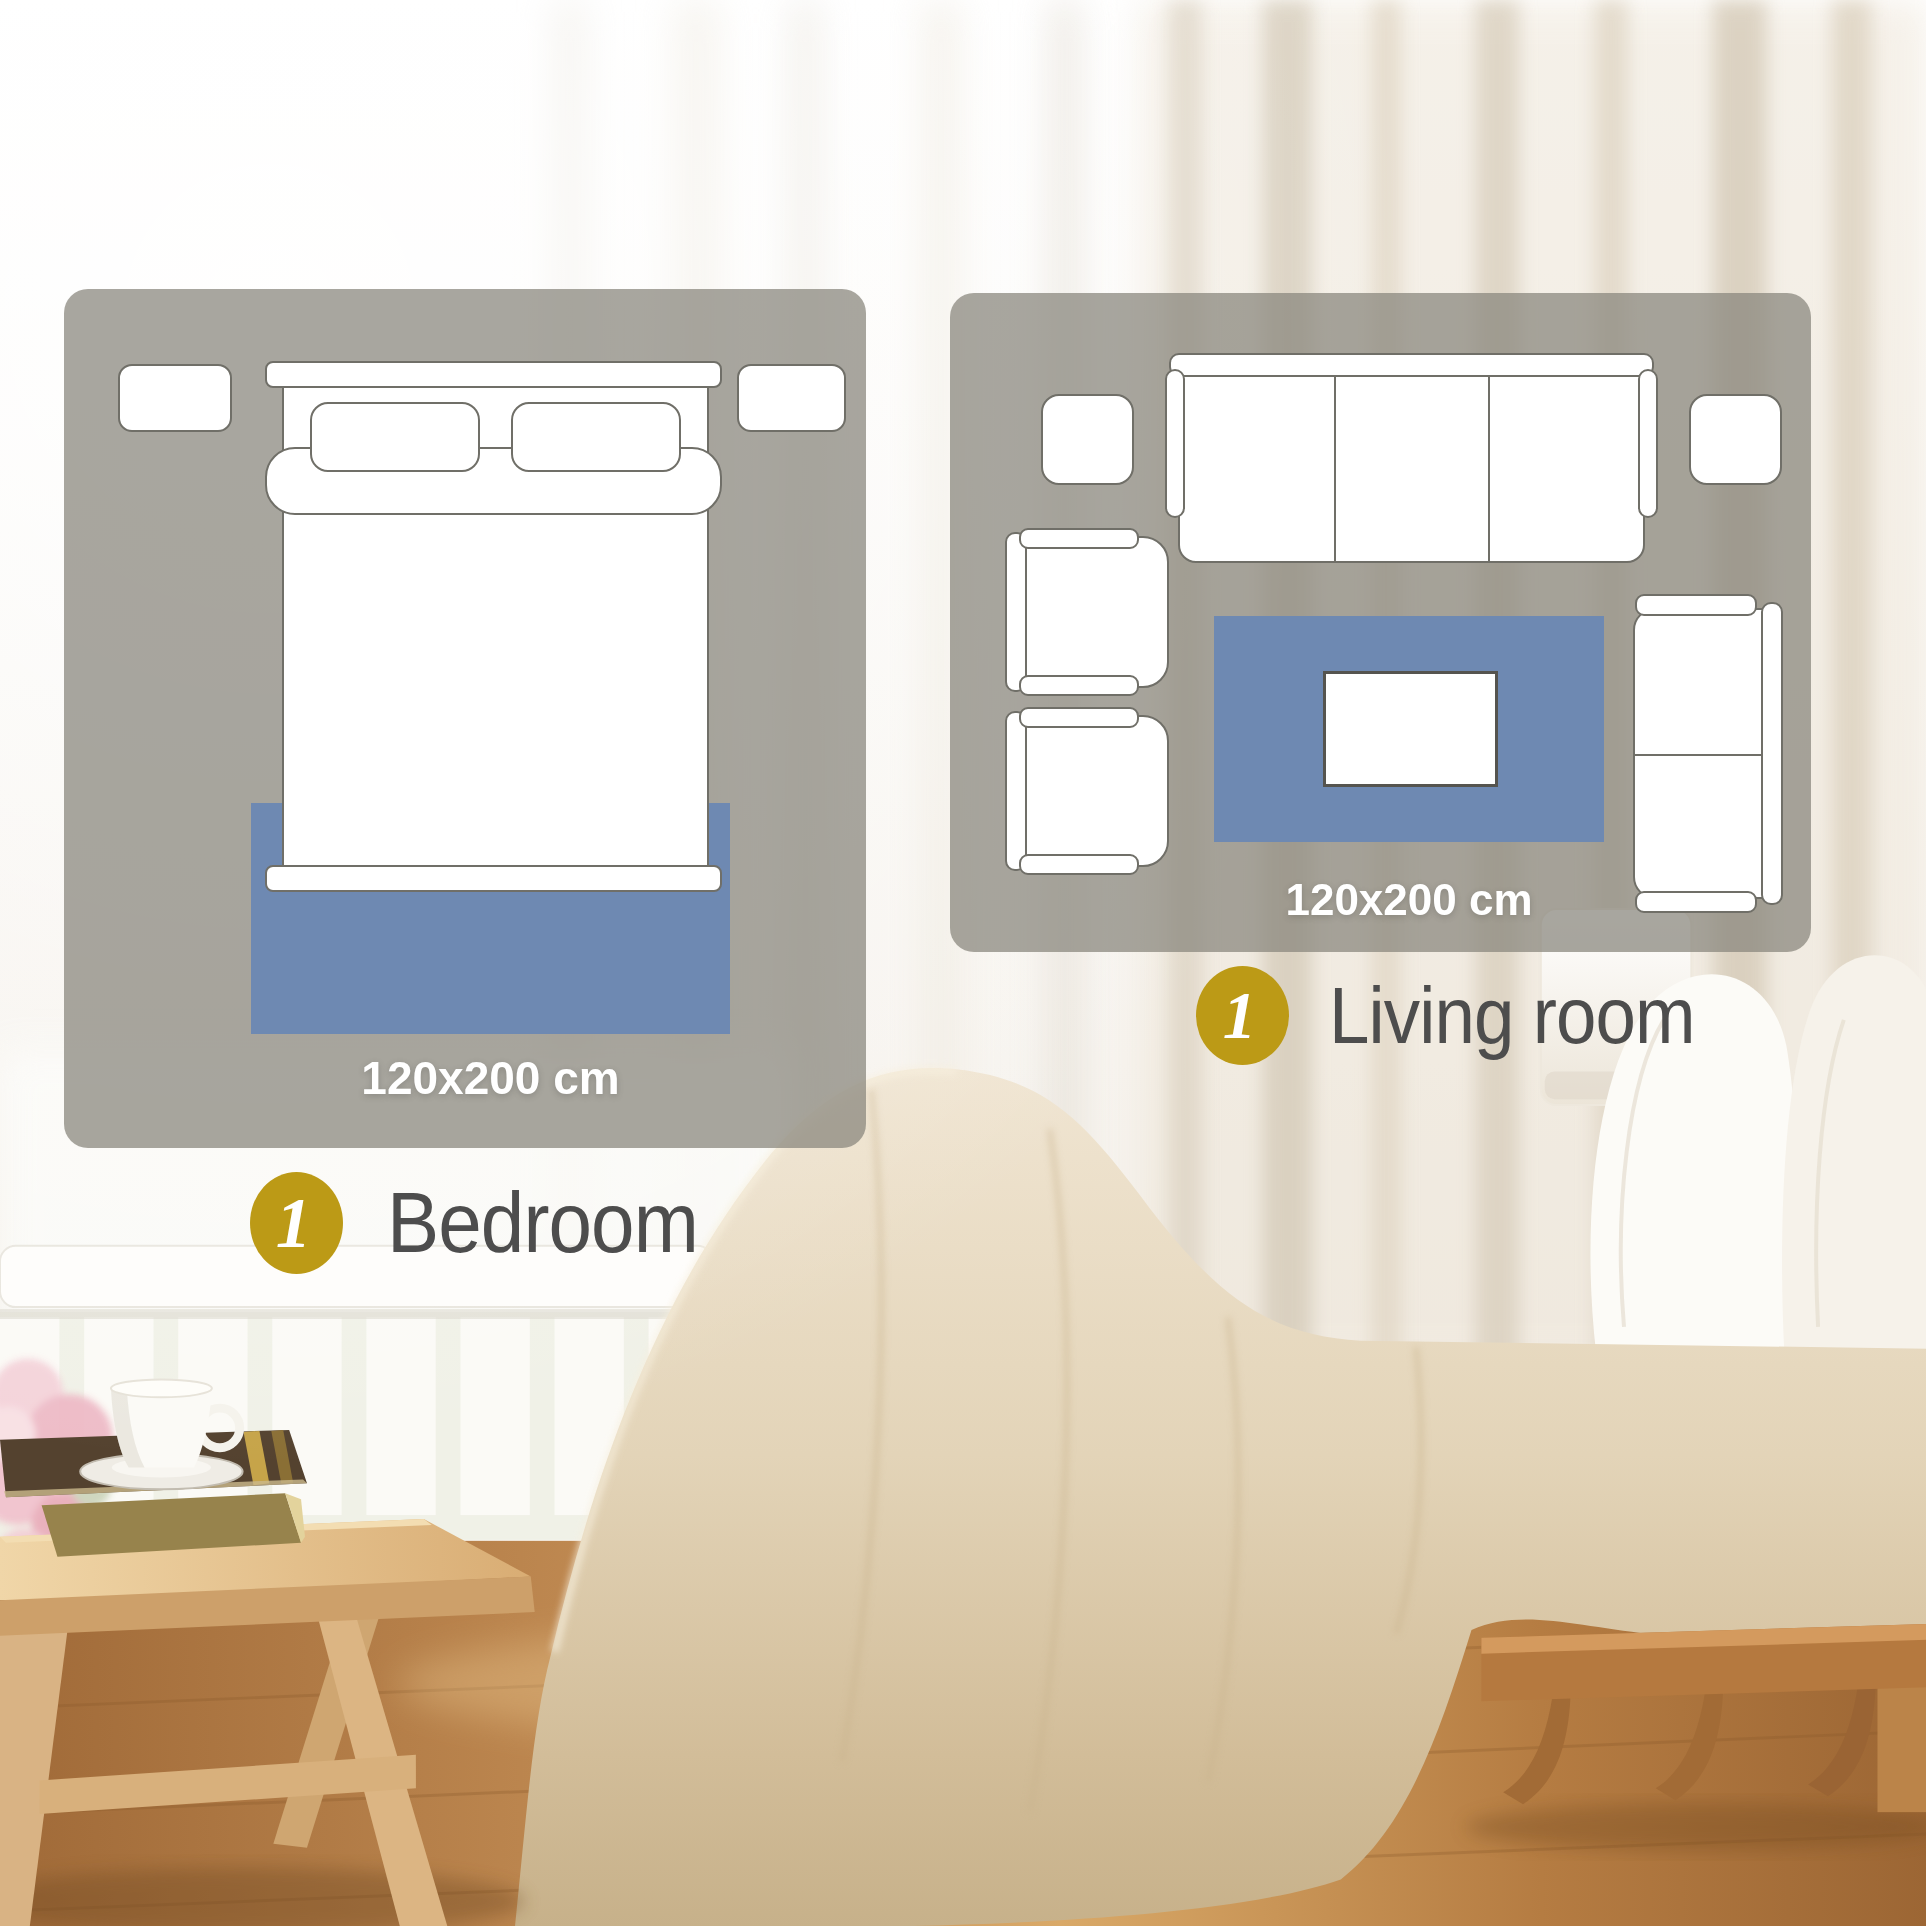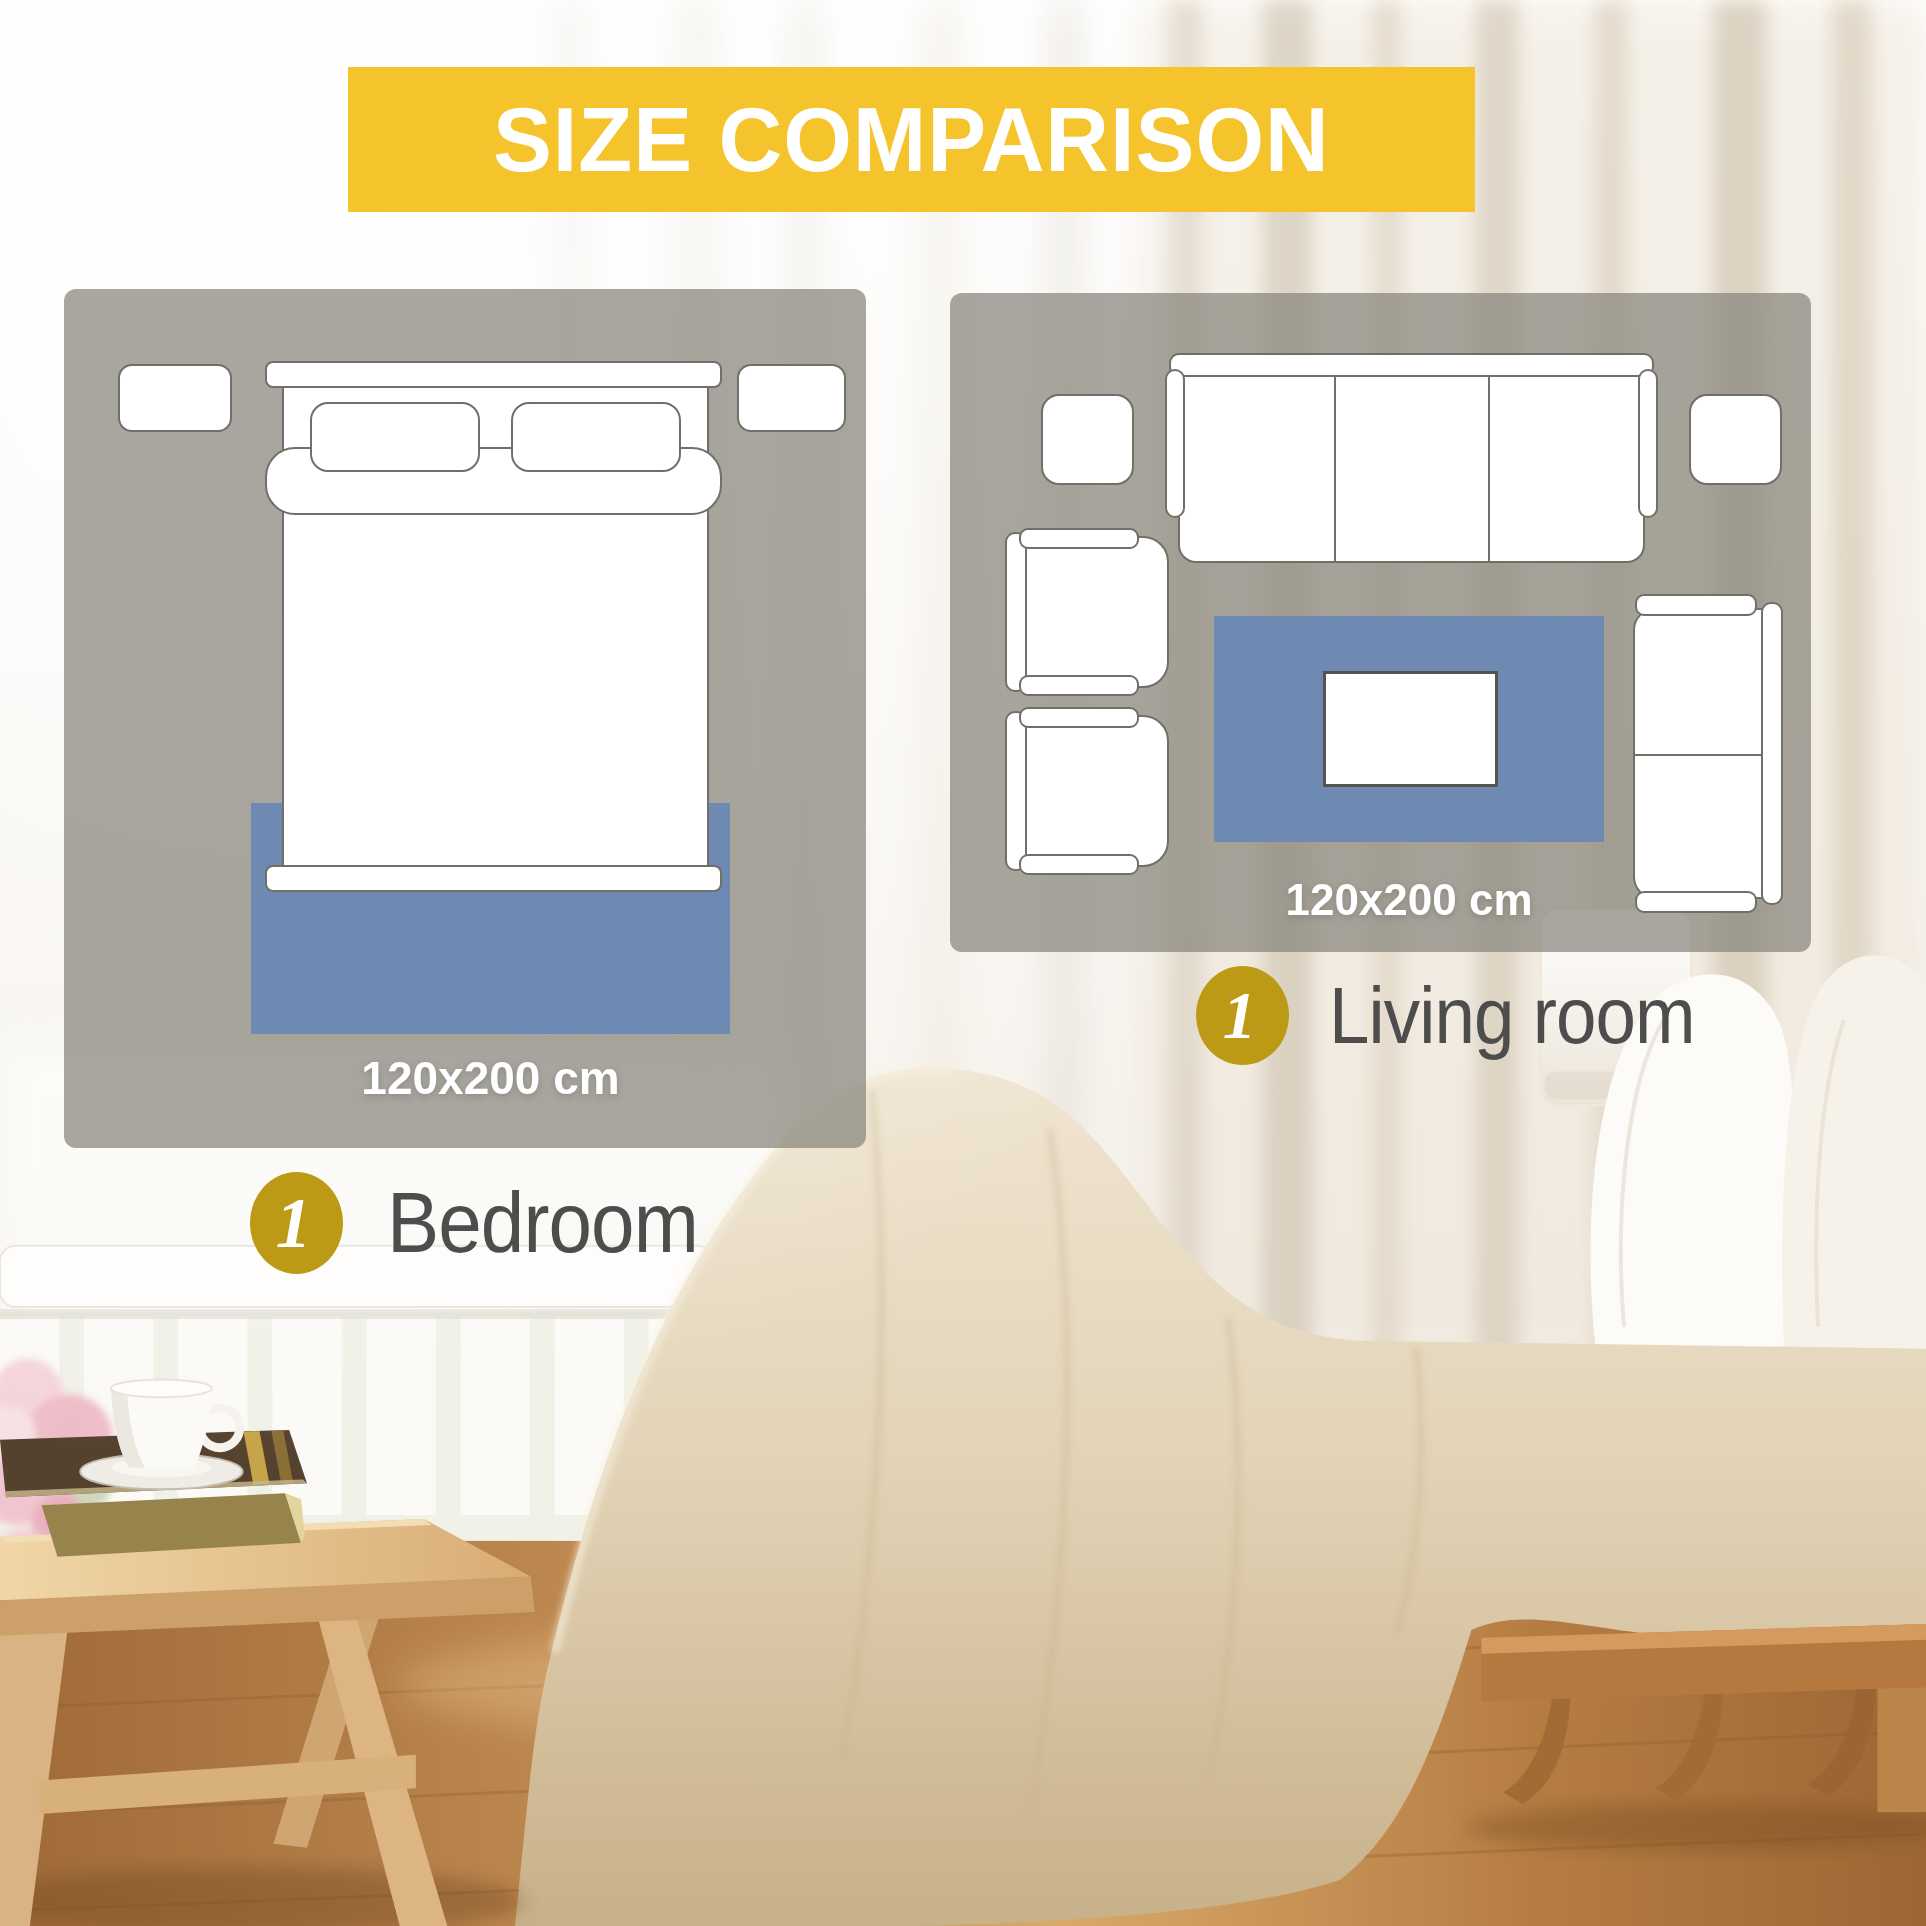--- a/index.html
+++ b/index.html
@@ -18,21 +18,21 @@
     display:flex;align-items:center;justify-content:center;
   }
   .banner .title{
     color:#fff;font-size:91px;font-weight:700;letter-spacing:1px;
     transform:scaleX(.97);white-space:nowrap;
   }
 
   
   .panel{
     position:absolute;background:rgba(138,135,126,0.74);
-    border-radius:12px;
+    border-radius:24px;
   }
   .panel-bedroom{left:64px;top:289px;width:802px;height:859px;}
   .panel-living{left:950px;top:293px;width:861px;height:659px;}
 
   .glyph{position:absolute;background:#fff;border:2px solid var(--c-outline,#706F68);box-sizing:border-box;}
   .rug{position:absolute;background:var(--c-rug,#6E89B2);}
   .size-label{
     position:absolute;color:#fff;font-weight:700;text-align:center;
     text-shadow:0 2px 6px rgba(60,60,55,.25);white-space:nowrap;
   }
@@ -282,23 +282,20 @@
       <ellipse cx="163" cy="1482" rx="50" ry="10" fill="#f8f6f1"></ellipse>
       <circle cx="222" cy="1442" r="20" fill="none" stroke="#f5f3ec" stroke-width="9"></circle>
       <path d="M 112 1402 L 214 1402 C 212 1438 204 1466 196 1482 L 130 1482 C 120 1466 114 1438 112 1402 Z" fill="#fbfaf6"></path>
       <path d="M 112 1402 C 114 1438 120 1466 130 1482 L 146 1482 C 136 1464 130 1436 128 1402 Z" fill="#d8d2c6" opacity="0.45"></path>
       <ellipse cx="163" cy="1402" rx="51" ry="9" fill="#fefdf9" stroke="#e6e2d8" stroke-width="2"></ellipse>
     </g>
 
     <rect x="0" y="0" width="1946" height="1946" fill="url(#glowG)"></rect>
   </svg>
 
-  <div class="banner">
-    <span class="title">SIZE COMPARISON</span>
-  </div>
 
   <section class="panel panel-bedroom">
     <div class="rug rug-bedroom"></div>
     <div class="glyph ns ns-left"></div>
     <div class="glyph ns ns-right"></div>
     <div class="glyph mattress"></div>
     <div class="glyph headboard"></div>
     <div class="glyph duvet"></div>
     <div class="glyph pillow pillow-left"></div>
     <div class="glyph pillow pillow-right"></div>

